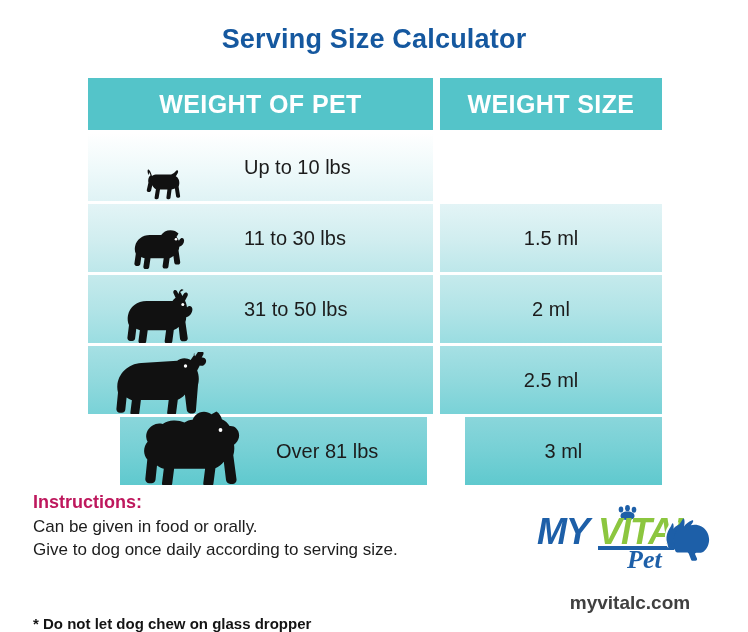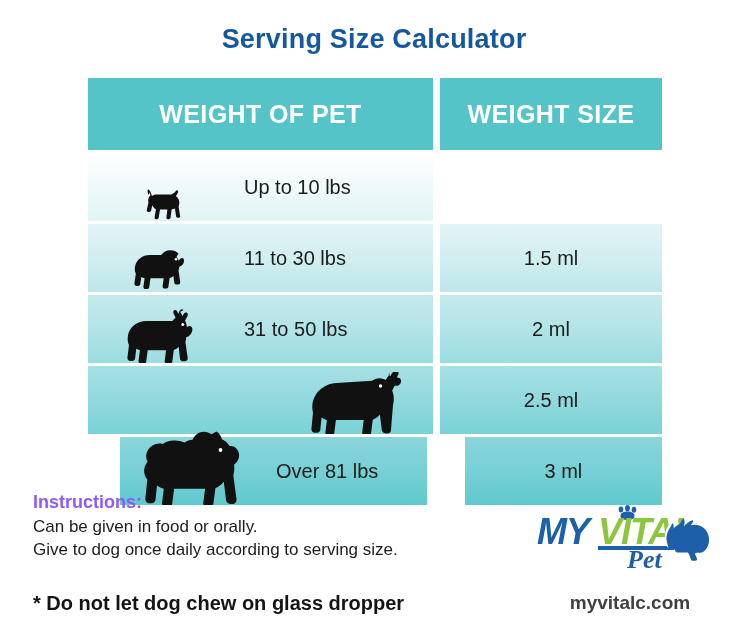--- a/index.html
+++ b/index.html
@@ -50,32 +50,31 @@
     height: 68px;
     margin-bottom: 3px;
   }
   .row:last-child { margin-bottom: 0; }
 
   .cell-weight {
     width: 345px;
     display: flex;
     align-items: center;
     position: relative;
-    justify-content: flex-end;
   }
   .gap { width: 7px; }
   .cell-serving {
     width: 222px;
     display: flex;
     align-items: center;
     justify-content: center;
   }
 
   
-  .header-row { height: 72px; }
+  .header-row { height: 52px; }
   .header-row .cell-weight,
   .header-row .cell-serving {
     background: #54C4C9;
     justify-content: center;
   }
   .header-row .cell-weight { justify-content: center; }
   .header-label {
     color: #ffffff;
     font-size: 25px;
     font-weight: bold;
@@ -126,33 +125,33 @@
   
   .instructions {
     position: absolute;
     left: 33px;
     top: 492px;
     width: 470px;
   }
   .instr-title {
     font-size: 18px;
     font-weight: bold;
-    color: #8b5cf6;
+    color: #be185d;
     margin-bottom: 3px;
   }
   .instr-line {
     font-size: 17px;
     color: #1c1c1c;
     line-height: 1.34;
   }
   .warning {
     position: absolute;
     left: 33px;
-    top: 592px;
-    font-size: 20px;
+    top: 615px;
+    font-size: 15px;
     font-weight: bold;
     color: #141414;
   }
 
   
   .logo-wrap {
     position: absolute;
     left: 535px;
     top: 500px;
     width: 190px;

